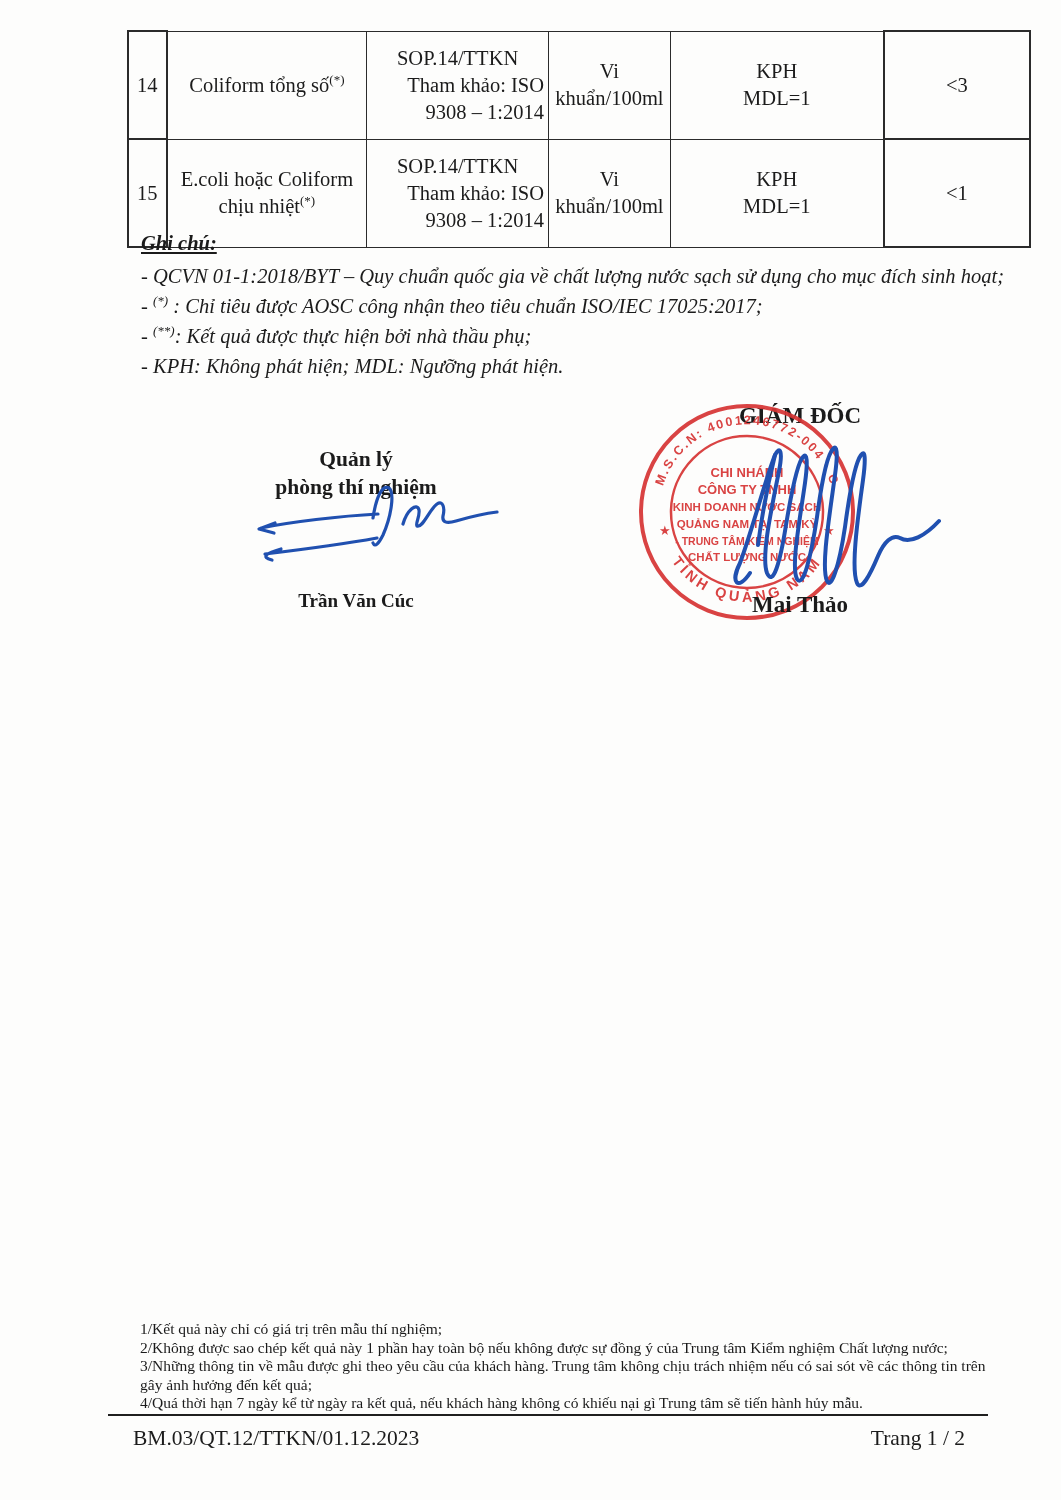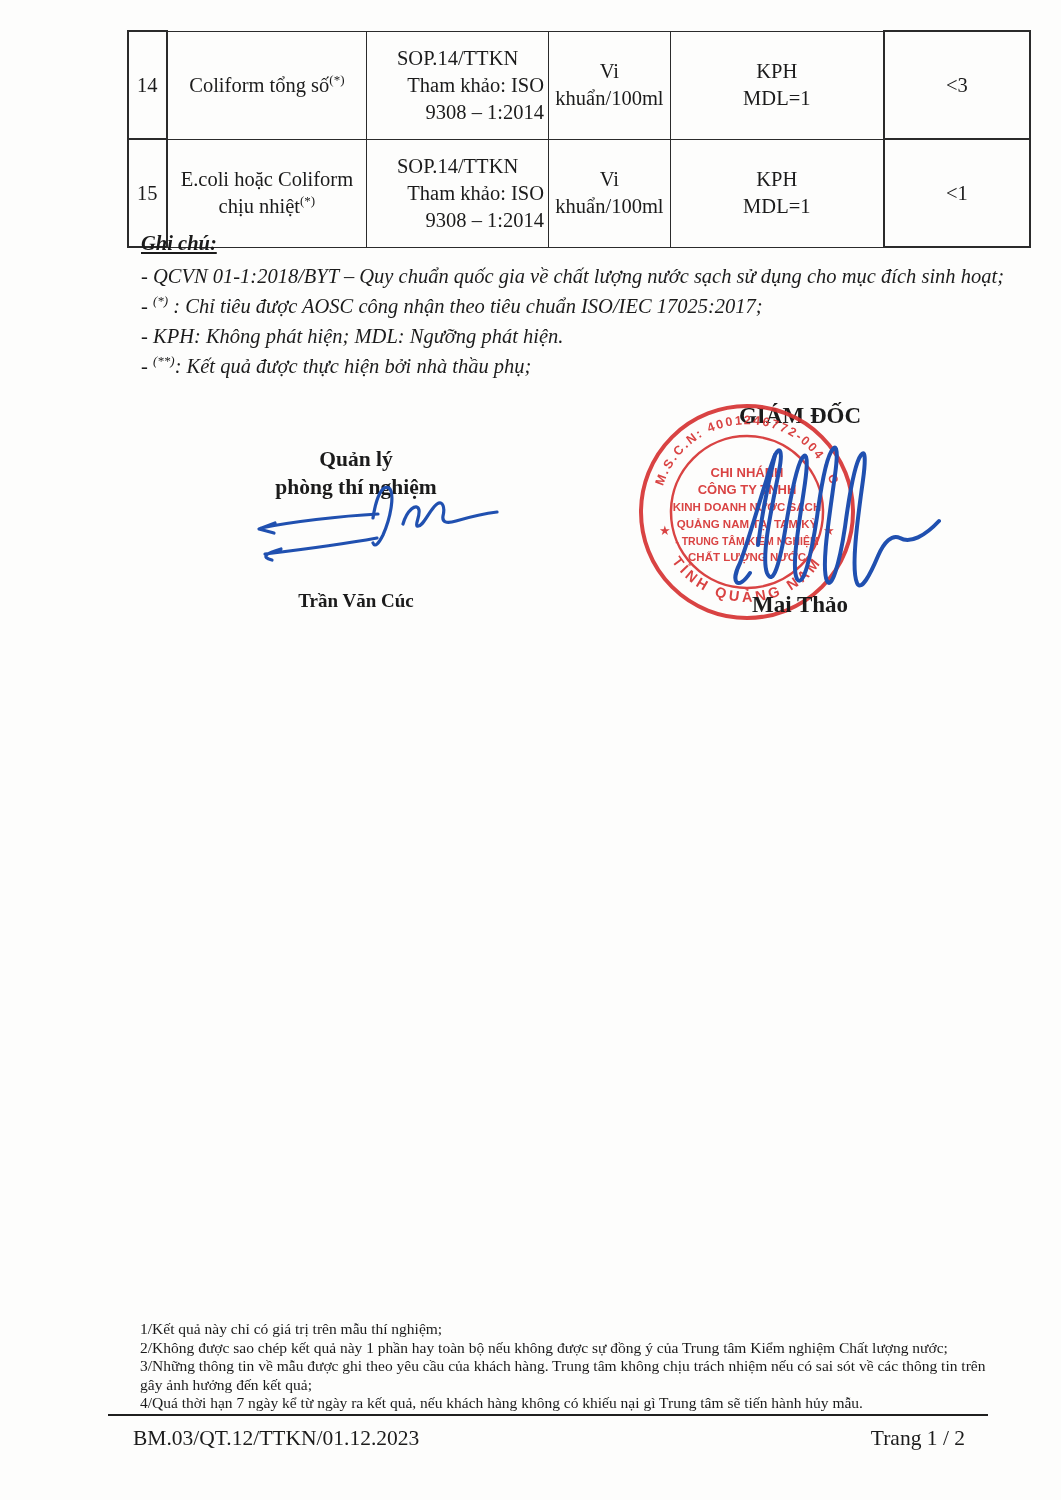--- a/index.html
+++ b/index.html
@@ -119,22 +119,22 @@
         </td>
         <td class="col-result outer">&lt;1</td>
       </tr>
     </tbody>
   </table>
 
   <div class="notes">
     <div class="notes-heading">Ghi chú:</div>
     <div class="note-item">- QCVN 01-1:2018/BYT – Quy chuẩn quốc gia về chất lượng nước sạch sử dụng cho mục đích sinh hoạt;</div>
     <div class="note-item"><span>- </span><sup>(*)</sup><span> : Chỉ tiêu được AOSC công nhận theo tiêu chuẩn ISO/IEC 17025:2017;</span></div>
+    <div class="note-item"><span>- </span><sup>(**)</sup><span>: Kết quả được thực hiện bởi nhà thầu phụ;</span></div>
     <div class="note-item">- KPH: Không phát hiện; MDL: Ngưỡng phát hiện.</div>
-    <div class="note-item"><span>- </span><sup>(**)</sup><span>: Kết quả được thực hiện bởi nhà thầu phụ;</span></div>
   </div>
 
   <div class="sign-title-left">
     <div>Quản lý</div>
     <div>phòng thí nghiệm</div>
   </div>
   <div class="sign-title-right">GIÁM ĐỐC</div>
 
   <div class="stamp-wrap">
     <svg width="224" height="224" viewBox="0 0 224 224">

